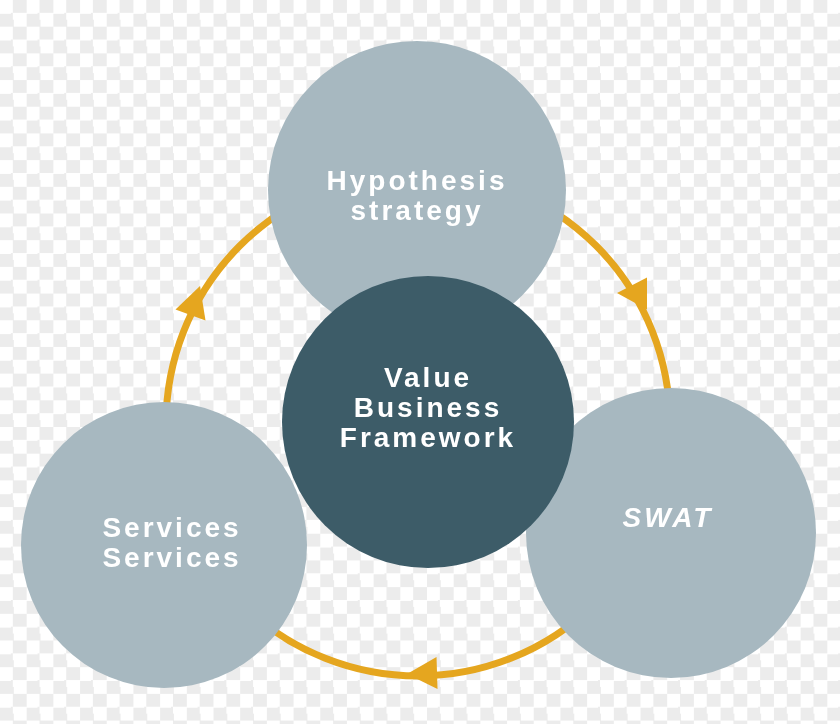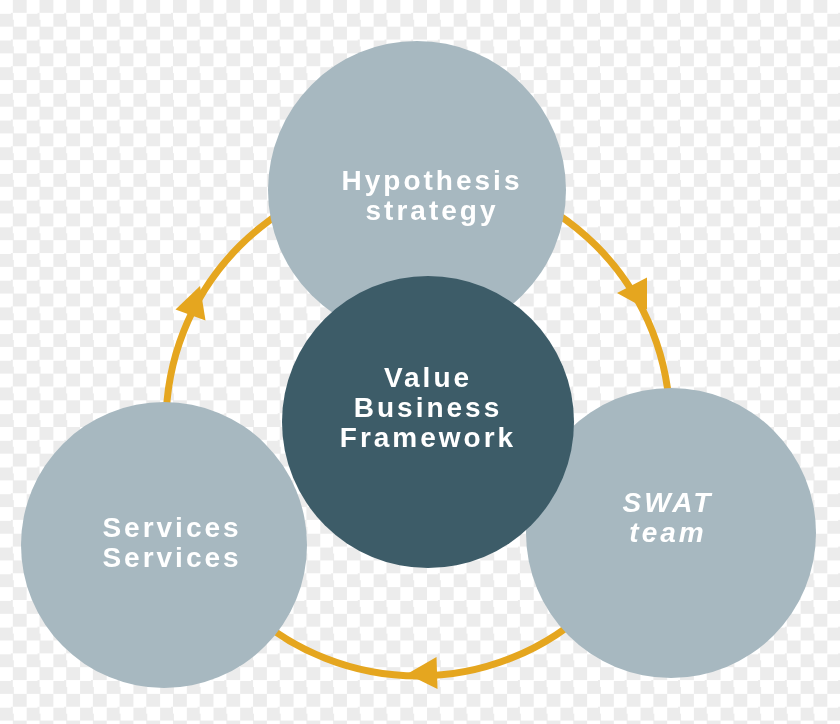--- a/index.html
+++ b/index.html
@@ -25,21 +25,21 @@
     transform:translate(-50%,-50%);
     font-family:"Liberation Sans", sans-serif;
     font-weight:700;
     font-size:28px;
     line-height:30px;
     letter-spacing:3px;
     color:var(--label-text,#ffffff);
     text-align:center;
     white-space:nowrap;
   }
-  .label-hypothesis{left:432px;top:196px;}
+  .label-hypothesis{left:417px;top:196px;}
   .label-center{left:428px;top:408px;}
   .label-business{left:172px;top:543px;}
   .label-swat{left:668px;top:518px;font-style:italic;}
 </style>
 </head>
 <body>
 
 <div class="canvas">
 
   <svg class="diagram" width="840" height="724" viewBox="0 0 840 724">
@@ -68,16 +68,15 @@
     <div>Framework</div>
   </div>
 
   <div class="node-label label-business">
     <div>Services</div>
     <div>Services</div>
   </div>
 
   <div class="node-label label-swat">
     <div>SWAT</div>
-    <div>team</div>
   </div>
 
 </div>
 
 </body></html>

